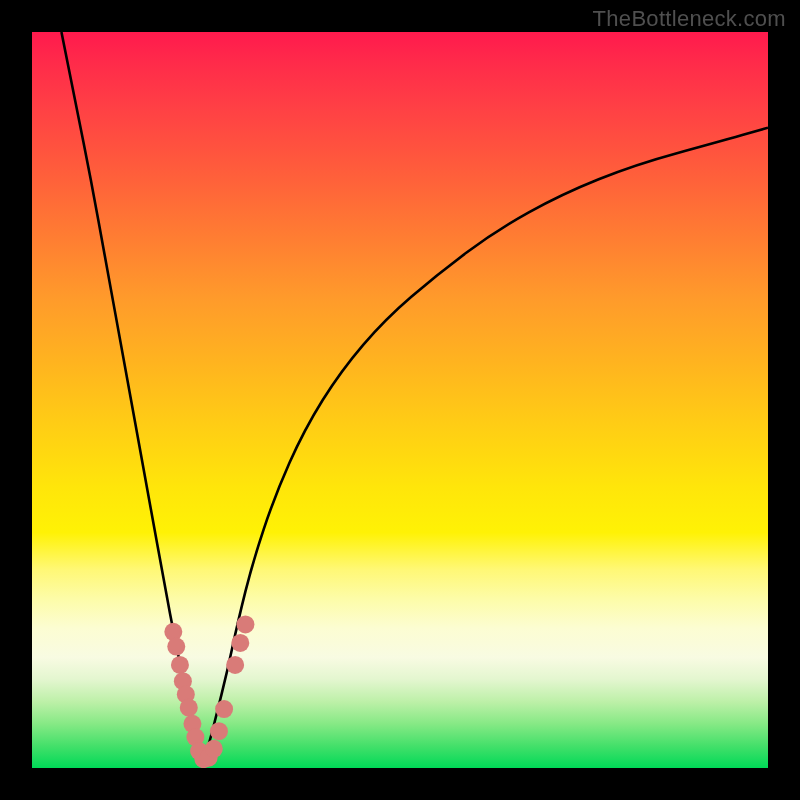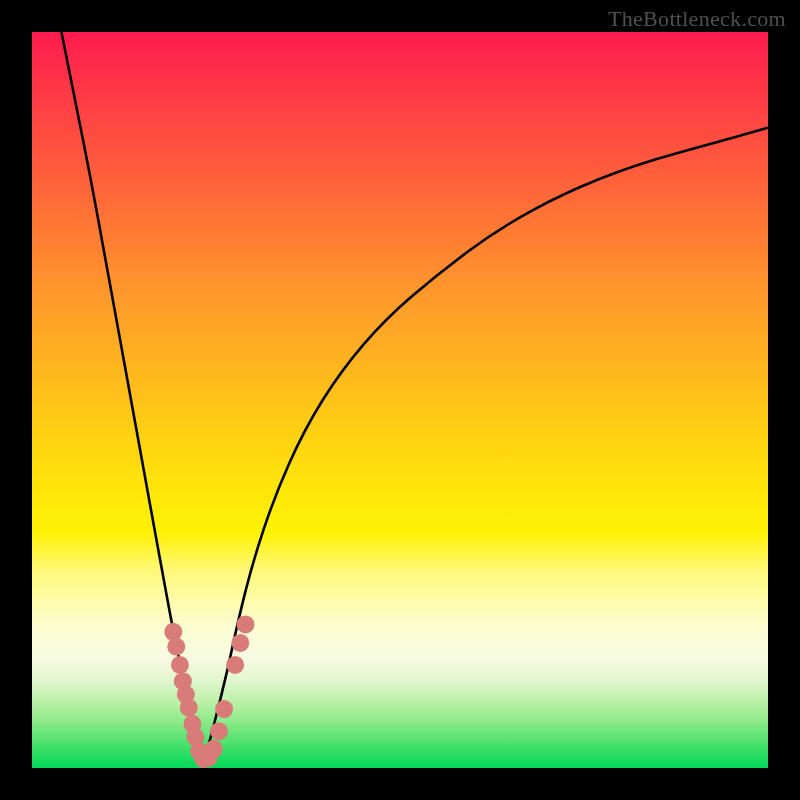--- a/index.html
+++ b/index.html
@@ -49,21 +49,20 @@
   }
   .watermark {
     position: absolute;
     top: 6px;
     right: 14px;
     color: #4f4f4f;
     font-size: 22px;
     font-weight: 500;
     letter-spacing: 0.3px;
     z-index: 5;
-    font-family: Liberation Serif, serif;
   }
   svg.curves {
     position: absolute;
     left: 0;
     top: 0;
     width: 736px;
     height: 736px;
   }
 </style>
 </head>

